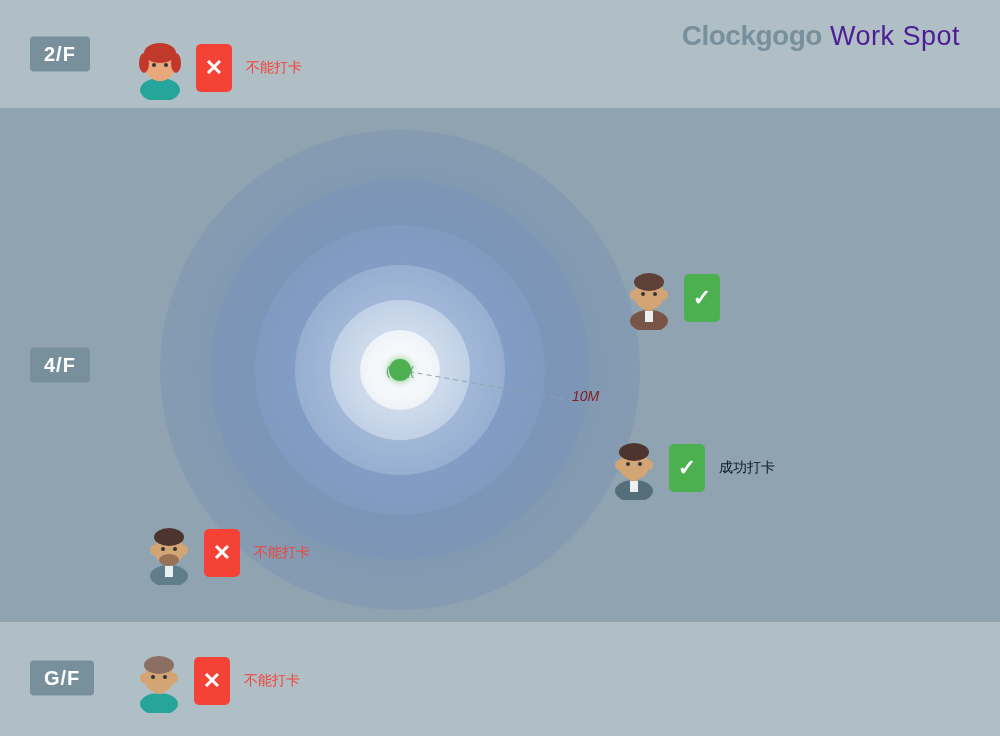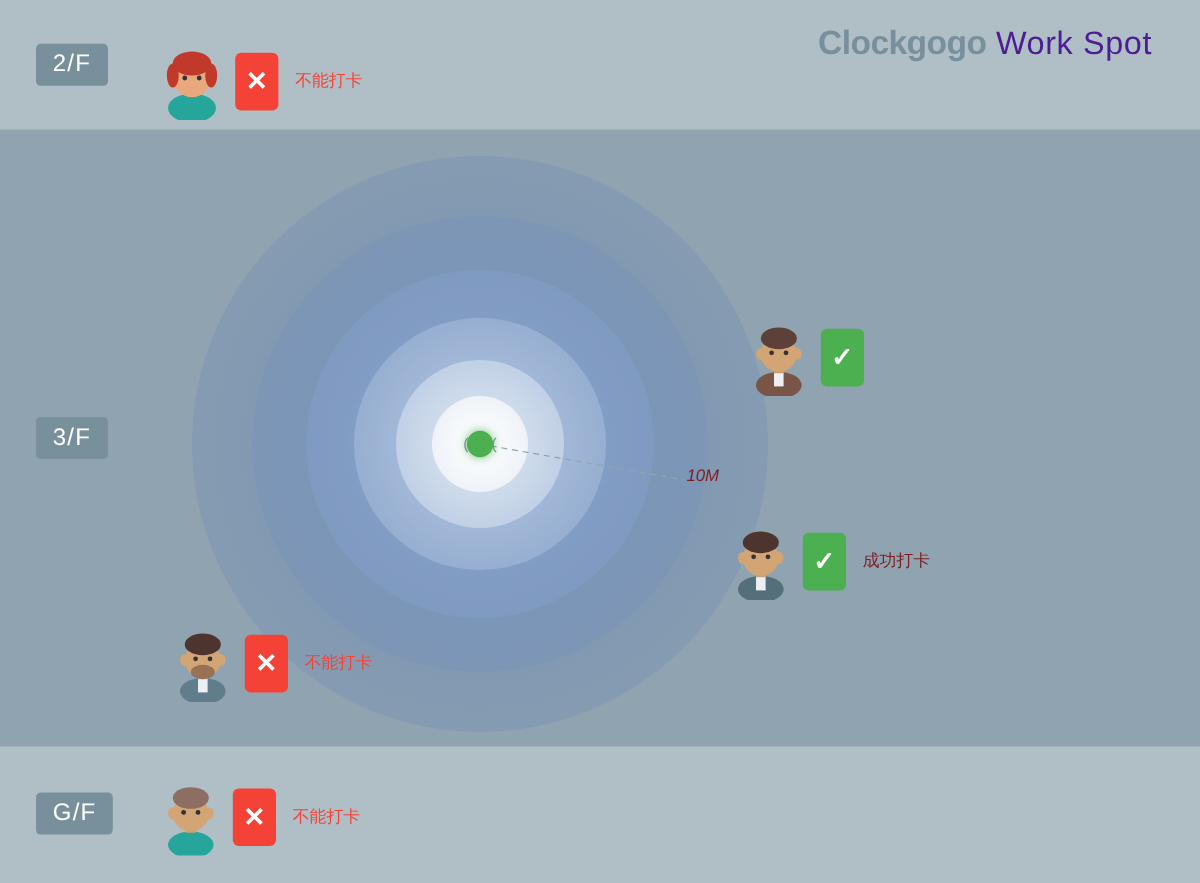--- a/index.html
+++ b/index.html
@@ -35,21 +35,21 @@
 
     
     .floor-label {
       position: absolute;
       left: 30px;
       top: 50%;
       transform: translateY(-50%);
       background: #78909c;
       color: white;
       font-size: 20px;
-      font-weight: normal;
+      font-weight: bold;
       padding: 6px 14px;
       border-radius: 4px;
       letter-spacing: 1px;
     }
 
     
     .branding {
       position: absolute;
       top: 20px;
       right: 40px;
@@ -128,42 +128,42 @@
       gap: 6px;
     }
 
     
     .status-text {
       font-size: 14px;
       font-weight: 500;
       margin-left: 8px;
     }
     .status-fail { color: #f44336; }
-    .status-success { color: #7f1d1d; }
+    .status-success { color: #0f172a; }
 
     
     .phone-mark {
       font-size: 22px;
       font-weight: bold;
       color: white;
       line-height: 1;
     }
   </style>
 </head>
 <body>
 
 <div class="floor-2f"></div>
 <div class="floor-1f"></div>
 <div class="floor-gf"></div>
 
 <div class="floor-2f">
   <div class="floor-label">2/F</div>
 </div>
 <div style="position:absolute;top:110px;left:0;right:0;height:510px;">
-  <div class="floor-label">3/F</div>
+  <div class="floor-label">4/F</div>
 </div>
 <div style="position:absolute;top:620px;left:0;right:11px;height:116px;">
   <div class="floor-label">G/F</div>
 </div>
 
 <div class="branding">
   <span class="brand-clockgogo">Clockgogo</span>
   <span class="brand-workspot">Work Spot</span>
 </div>
 

